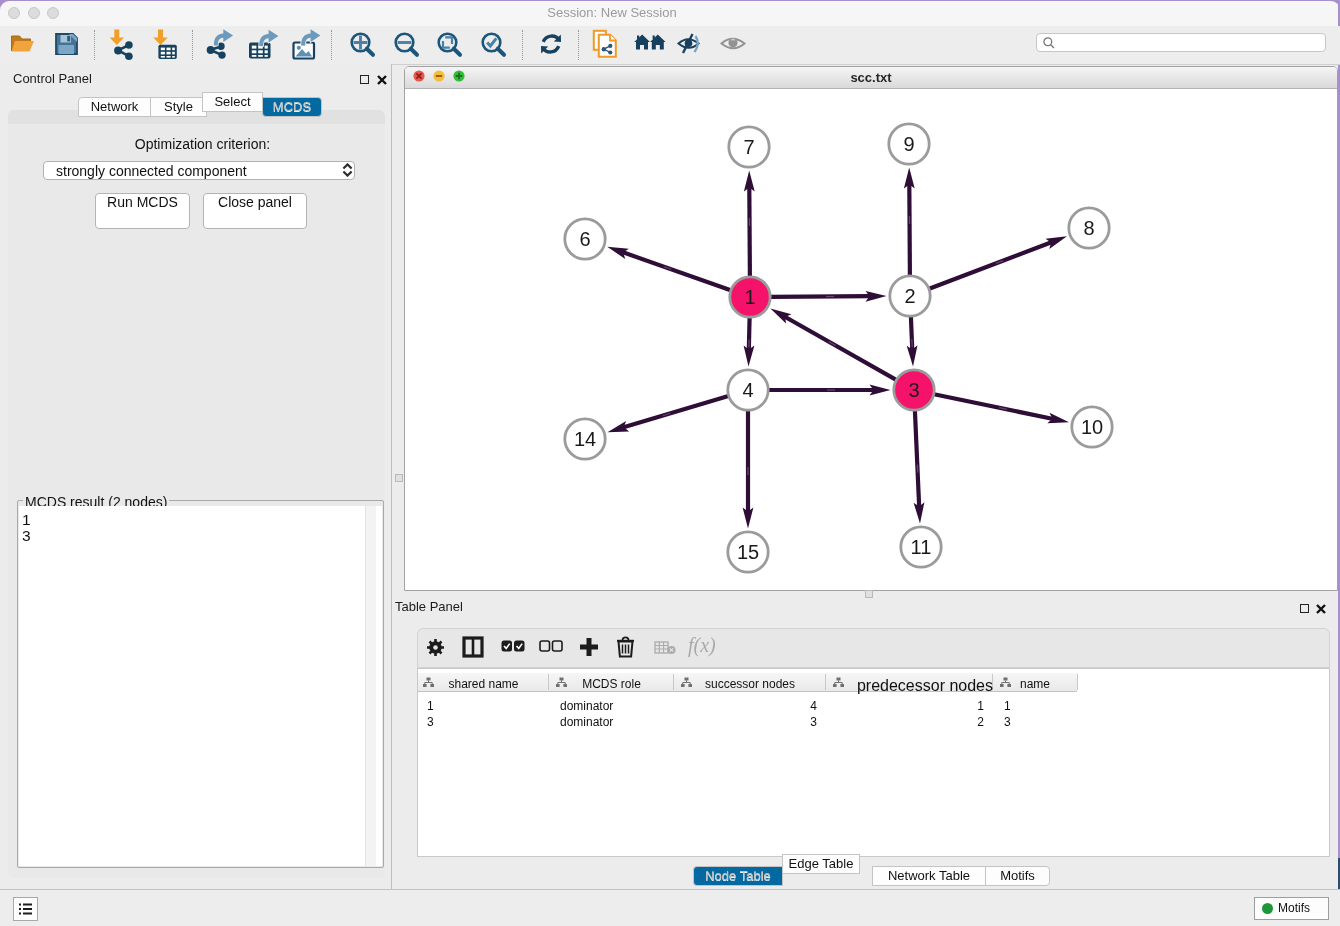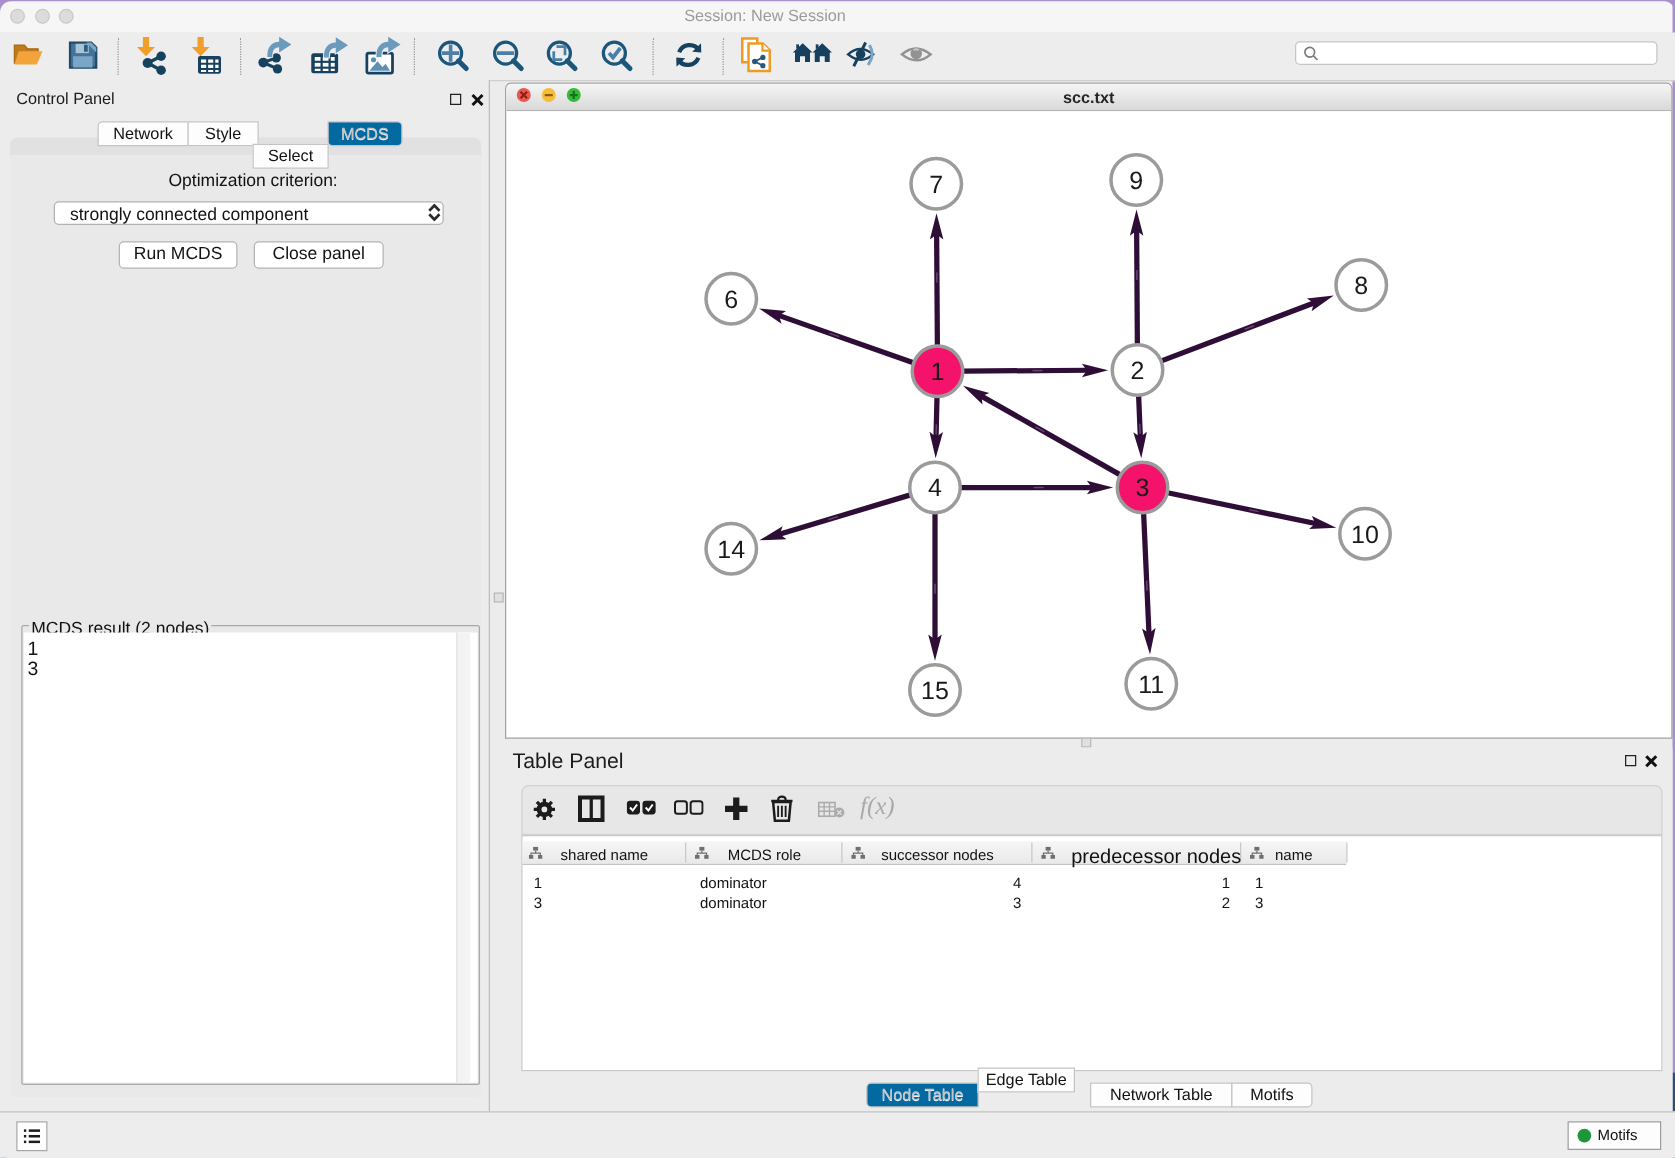--- a/index.html
+++ b/index.html
@@ -4,21 +4,21 @@
 <style>
   html,body{margin:0;padding:0;}
   body{width:1340px;height:926px;position:relative;overflow:hidden;
        font-family:"Liberation Sans",sans-serif;background:#ececec;font-size:13px;}
   .abs{position:absolute;}
   .tsep{position:absolute;top:30px;height:30px;width:0;border-left:1px dotted #999;}
   .ticon{position:absolute;top:31px;}
   .tab{position:absolute;height:20px;box-sizing:border-box;background:#fdfdfd;
        border:1px solid #c4c4c4;font-size:13px;color:#111;text-align:center;line-height:18px;}
   .tabsel{background:#0369a1;color:#c3c3c3;text-shadow:0 1px 0 #efefef;border-color:#c4c4c4;}
-  .btn{position:absolute;height:22px;box-sizing:border-box;background:#fff;
+  .btn{position:absolute;height:36px;box-sizing:border-box;background:#fff;
        border:1px solid #b4b4b4;border-radius:4px;font-size:13px;color:#111;
        text-align:center;line-height:17px;}
   .grip{position:absolute;width:8px;height:8px;background:#e0e0e0;border:1px solid #b9b9b9;box-sizing:border-box;}
 </style>
 </head>
 <body>
 
 <div class="abs" style="left:0;top:0;width:1340px;height:2px;background:#a78fce;"></div>
 <div class="abs" style="left:0;top:0;width:10px;height:10px;background:#a78fce;"></div>
 <div class="abs" style="left:1332px;top:0;width:10px;height:10px;background:#a78fce;"></div>
@@ -199,21 +199,21 @@
 <div class="abs" style="left:360px;top:75px;width:9px;height:9px;border:1.5px solid #222;box-sizing:border-box;"></div>
 <svg class="abs" style="left:376px;top:74px;" width="12" height="12" viewBox="0 0 12 12">
   <path d="M2 2 L10 10 M10 2 L2 10" stroke="#111" stroke-width="2.4"></path>
 </svg>
 
 <div class="abs" style="left:8px;top:110px;width:377px;height:768px;background:#e9e9e9;border-radius:6px;"></div>
 <div class="abs" style="left:8px;top:110px;width:377px;height:14px;background:#e1e1e1;border-radius:6px 6px 0 0;"></div>
 
 <div class="tab" style="left:78px;top:97px;width:73px;border-radius:4px 0 0 0;">Network</div>
 <div class="tab" style="left:150px;top:97px;width:57px;">Style</div>
-<div class="tab" style="left:202px;top:115px;width:61px;">Select</div>
+<div class="tab" style="left:202px;top:92px;width:61px;">Select</div>
 <div class="tab tabsel" style="left:262px;top:97px;width:60px;border-radius:0 4px 4px 4px;">MCDS</div>
 
 <div class="abs" style="left:6px;top:136px;width:393px;text-align:center;font-size:14px;color:#111;">Optimization criterion:</div>
 <div class="abs" style="left:43px;top:161px;width:312px;height:19px;background:#fff;border:1px solid #b2b2b2;border-radius:4px;box-sizing:border-box;"></div>
 <div class="abs" style="left:56px;top:163px;font-size:14px;color:#111;">strongly connected component</div>
 <svg class="abs" style="left:342px;top:163px;" width="11" height="14" viewBox="0 0 11 14">
   <path d="M1.4 5.6 L5.5 1.4 L9.6 5.6" fill="none" stroke="#2b2b2b" stroke-width="2.1"></path>
   <path d="M1.4 8.4 L5.5 12.6 L9.6 8.4" fill="none" stroke="#2b2b2b" stroke-width="2.1"></path>
 </svg>
 <div class="btn" style="left:95px;top:193px;width:95px;font-size:14px;">Run MCDS</div>
@@ -316,21 +316,21 @@
     <text x="688" y="345">10</text>
     <text x="517" y="465">11</text>
     <text x="181" y="357">14</text>
     <text x="344" y="470">15</text>
   </g>
 </svg>
 
 <div class="grip" style="left:865px;top:590px;"></div>
 
 <div class="abs" style="left:404px;top:598px;width:934px;height:291px;background:#ececec;"></div>
-<div class="abs" style="left:410px;top:599px;font-size:17px;color:#1c1c1c;">Table Panel</div>
+<div class="abs" style="left:395px;top:599px;font-size:13px;color:#1c1c1c;">Table Panel</div>
 <div class="abs" style="left:1300px;top:604px;width:9px;height:9px;border:1.5px solid #222;box-sizing:border-box;"></div>
 <svg class="abs" style="left:1315px;top:603px;" width="12" height="12" viewBox="0 0 12 12">
   <path d="M2 2 L10 10 M10 2 L2 10" stroke="#111" stroke-width="2.4"></path>
 </svg>
 
 <div class="abs" style="left:417px;top:628px;width:913px;height:40px;background:#e7e7e7;border:1px solid #d2d2d2;border-radius:6px 6px 0 0;box-sizing:border-box;"></div>
 
 <svg class="abs" style="left:425px;top:637px;" width="21" height="21" viewBox="0 0 21 21">
   <g fill="#1c1c1c">
     <circle cx="10.5" cy="10.5" r="6.2"></circle>

